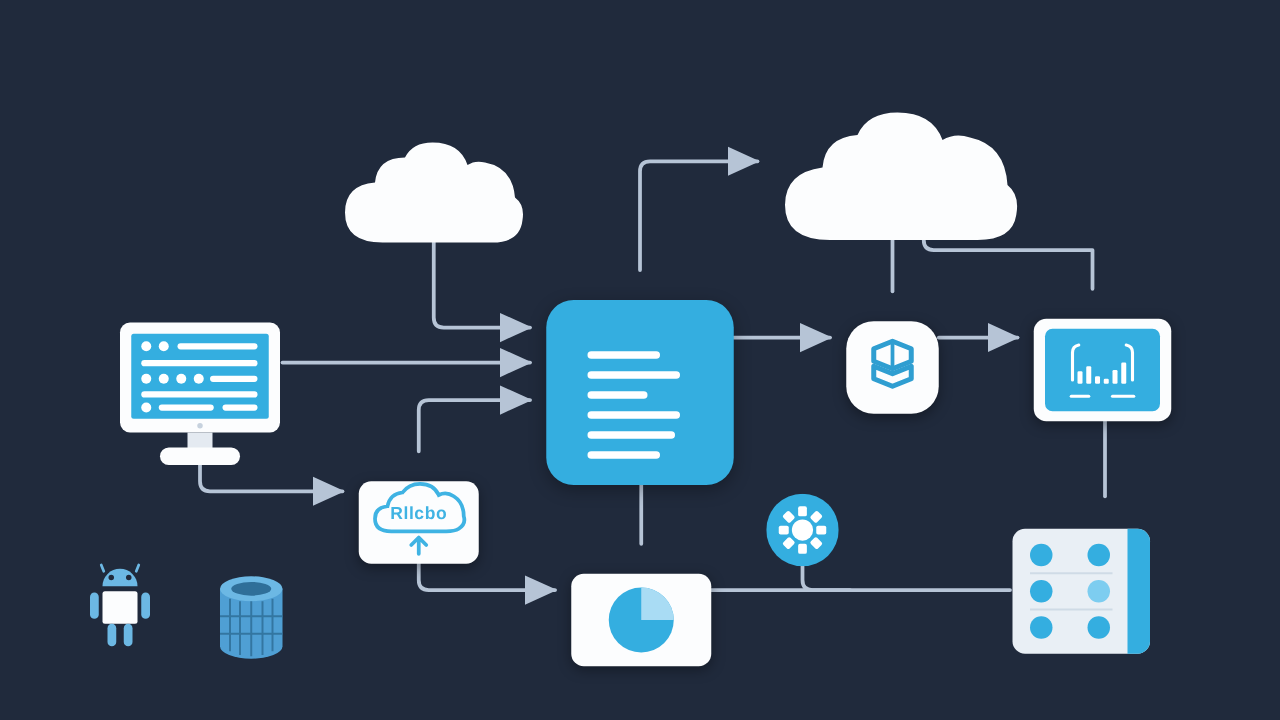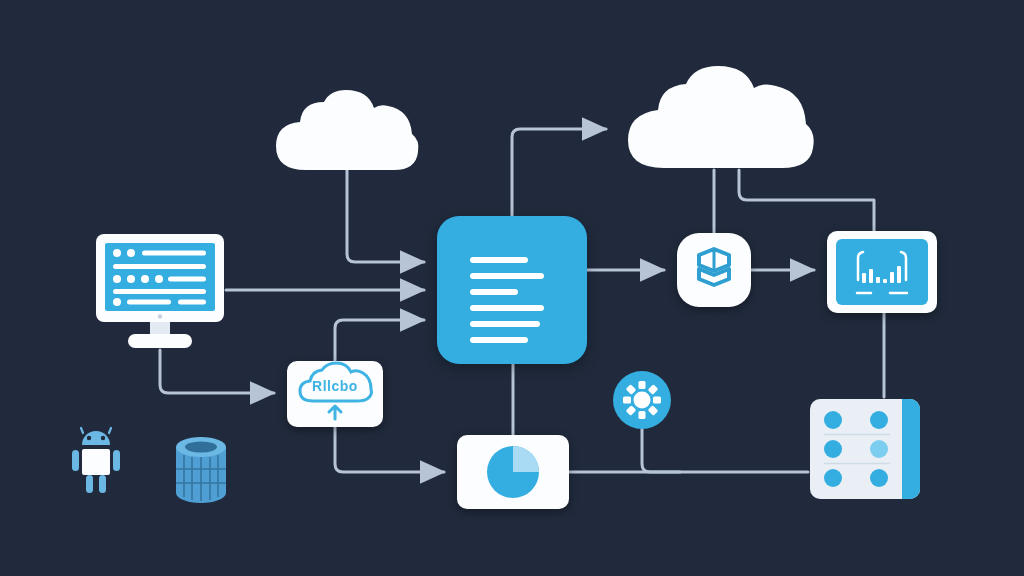--- a/index.html
+++ b/index.html
@@ -1,19 +1,19 @@
 <!DOCTYPE html>
 <html><head>
 <meta charset="utf-8">
 <style>
   html,body{margin:0;padding:0;background:#1e2636;}
   body{width:1024px;height:576px;overflow:hidden;font-family:"Liberation Sans",sans-serif;}
   #stage{position:relative;width:1024px;height:576px;background:#202a3c;}
   #wires{position:absolute;inset:0;width:1024px;height:576px;}
-  .node{position:absolute;}
+  .node{position:absolute;margin-top:24px;}
   
   .card{background:#fcfdfe;border-radius:10px;box-shadow:0 3px 10px rgba(0,0,0,.35);}
   .bluepanel{background:#34aee0;border-radius:14px;}
   .lbl{position:absolute;opacity:0;pointer-events:none;font-size:1px;}
 </style>
 </head>
 <body>
 
 <div id="stage" style="background: rgb(32, 42, 60);">
 

